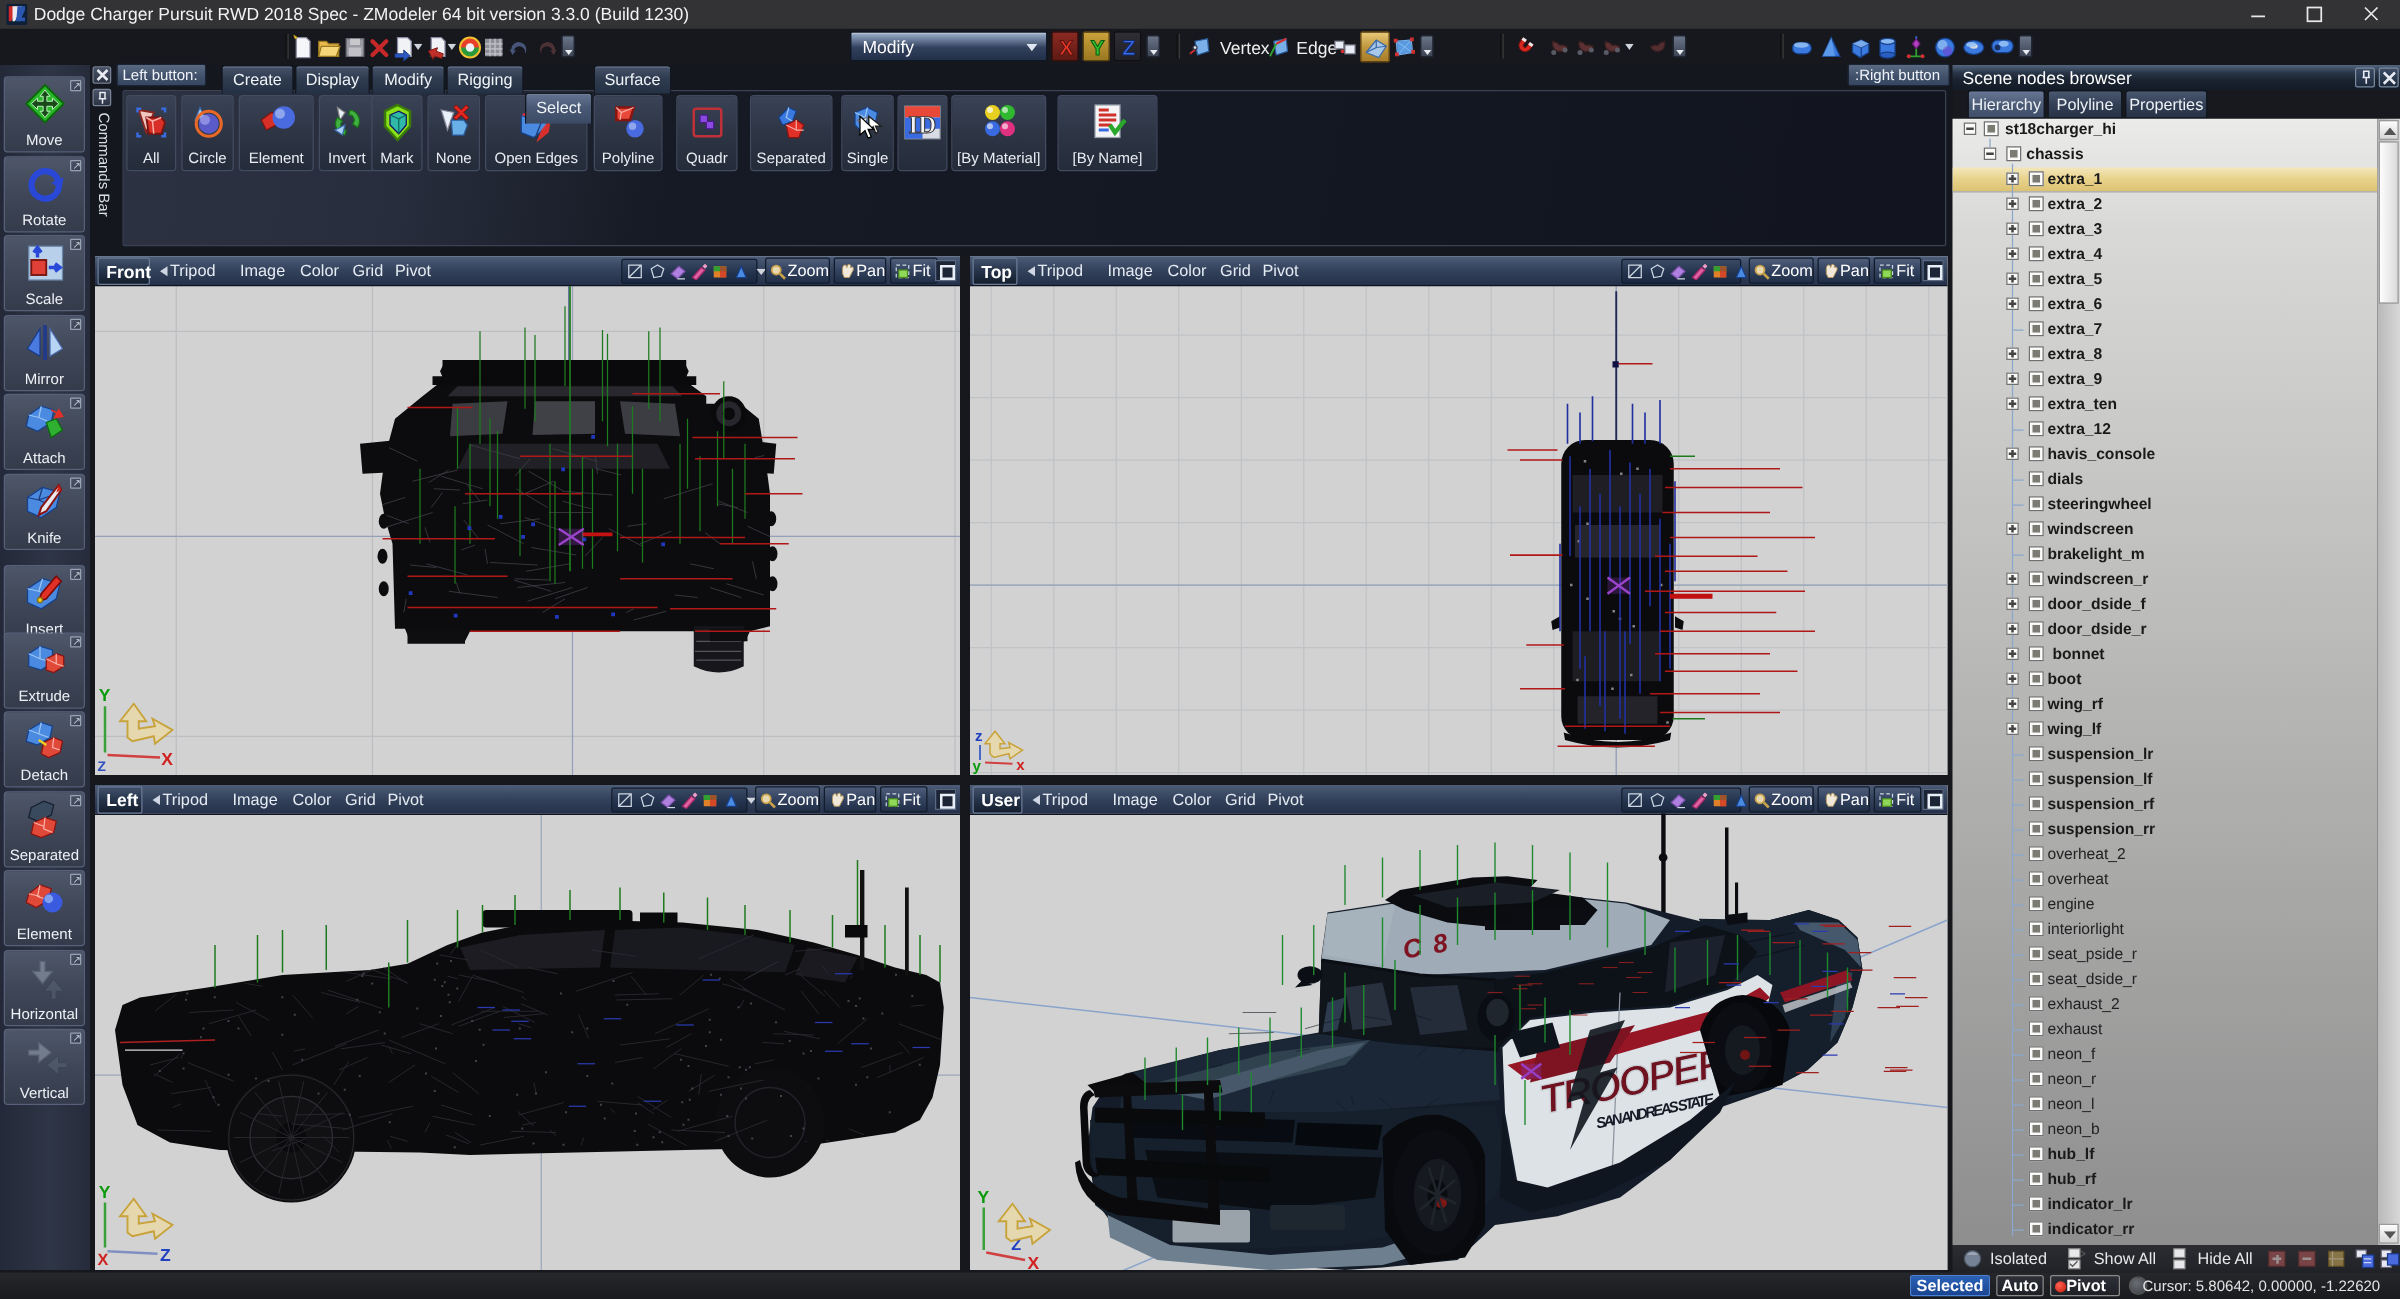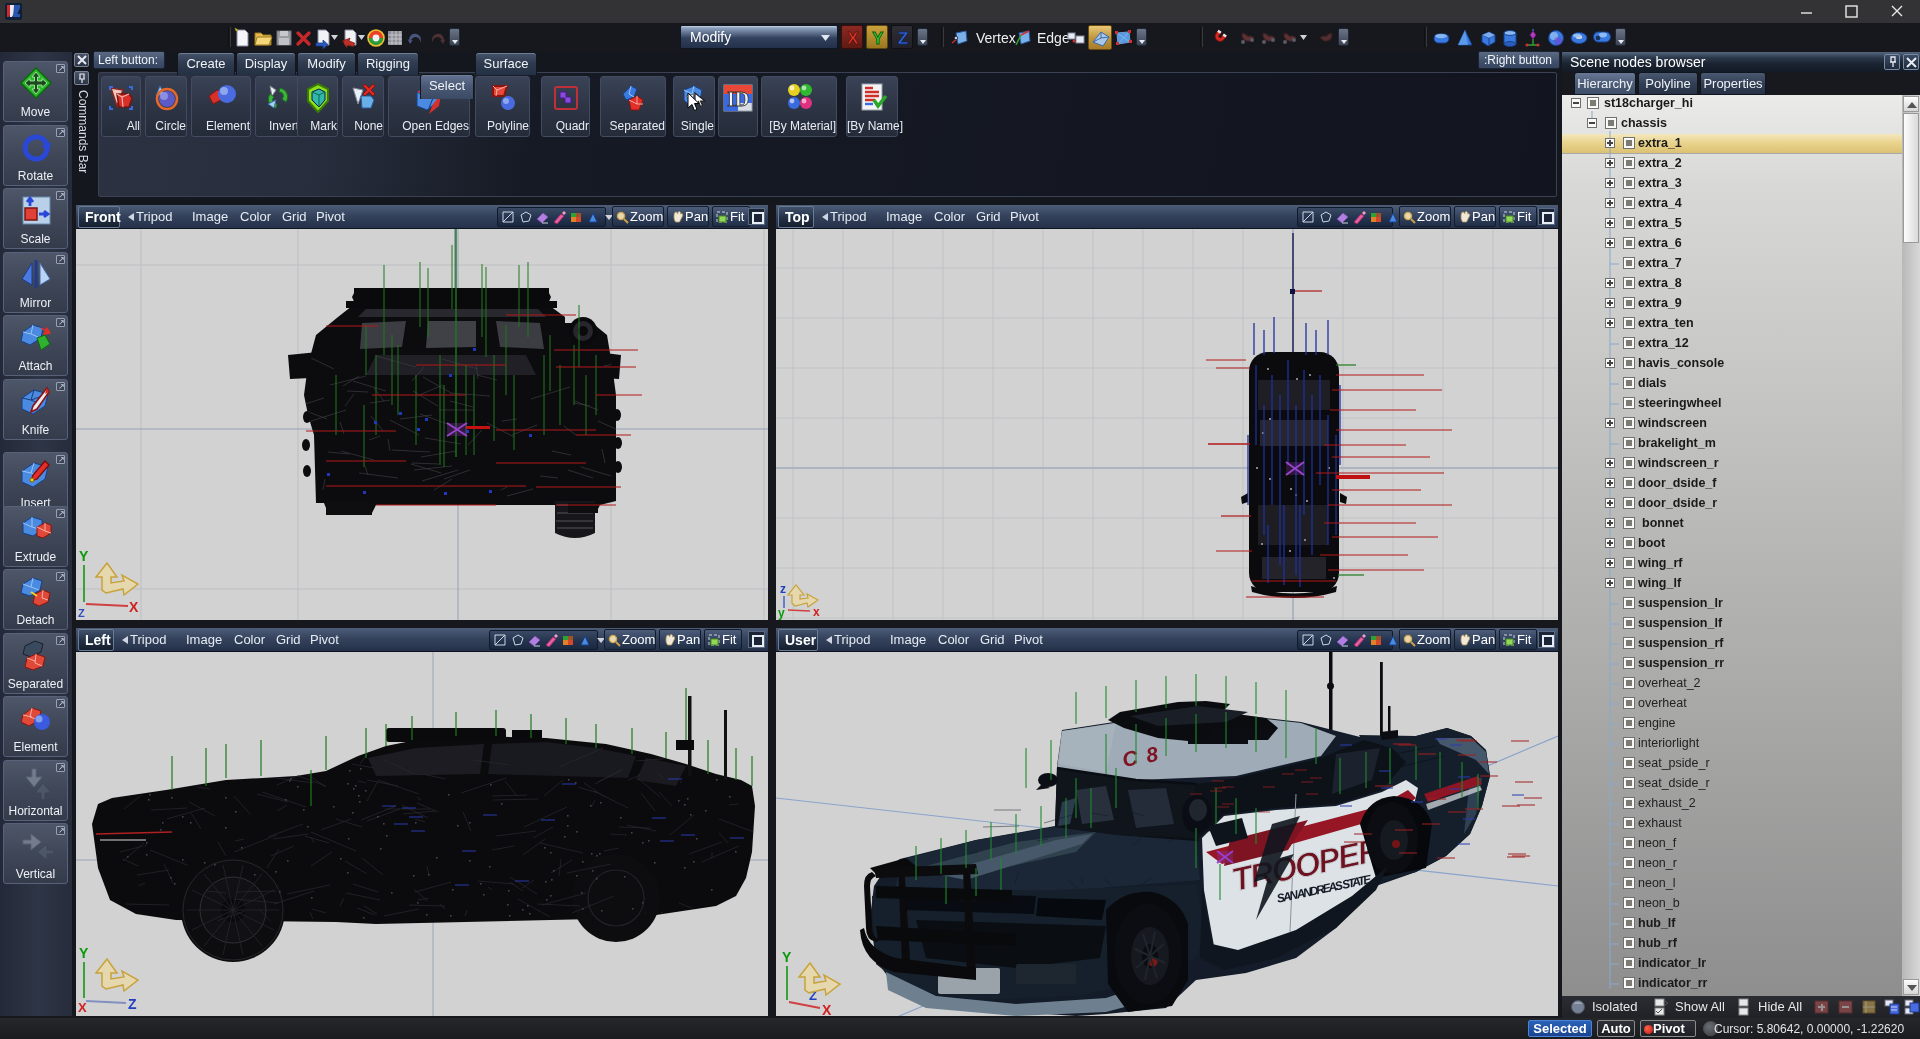--- a/index.html
+++ b/index.html
@@ -11,21 +11,21 @@
   #menuleft { position:absolute; left:0; top:0; width:226px; height:29px; background:linear-gradient(#565656,#404040 50%,#303030); }
   .mitem { position:absolute; top:6px; color:#efefef; font-size:14px; }
   .tsep { position:absolute; top:4px; width:3px; height:20px; border-left:1px solid #111; border-right:1px solid #3a3a3a; }
   .spin { position:absolute; width:11px; height:18px; background:linear-gradient(#6a7588,#3c4454); border:1px solid #202634; border-radius:2px; }
   .spin:after { content:""; position:absolute; left:2px; top:11px; border:3px solid transparent; border-top:4px solid #e8ecf2; }
   #cmdarea { left:72px; top:52px; width:1490px; height:153px; background:#15171e; }
   #cmdpanel { position:absolute; left:26px; top:20px; width:1459px; height:125px; background:linear-gradient(100deg,#2c3242 0%,#272d3c 16%,#161a24 30%,#121520 100%); border:1px solid #3a4254; border-radius:2px; }
   .tab { position:absolute; top:0px; height:23px; background:linear-gradient(#4a5870,#32405600 0) , linear-gradient(#46536a,#2f3b4f 45%,#243043); border:1px solid #11161f; border-bottom:none; border-radius:3px 3px 0 0; color:#f0f4f8; font-size:13px; text-align:center; line-height:22px; box-shadow:inset 0 1px 0 #6c7d94; }
   .tab.active { background:linear-gradient(#647391,#4a5a76 45%,#3b4a64); height:25px; top:-2px; z-index:2;margin-top:24px; }
   .cbtn { position:absolute; top:4px; height:61px; background:linear-gradient(#3a4357,#2e3646 46%,#242b39); border:1px solid #424b5f; border-radius:3px; }
-  .cbtn .lbl { position:absolute; bottom:3px; width:100%; text-align:right; color:#e9edf3; font-size:12px; white-space:nowrap; }
+  .cbtn .lbl { position:absolute; bottom:3px; width:100%; text-align:center; color:#e9edf3; font-size:12px; white-space:nowrap; }
   .cbtn svg { position:absolute; top:3px; left:50%; transform:translateX(-50%); }
   #sidebar { left:0; top:52px; width:72px; height:964px; background:linear-gradient(90deg,#232938,#2e3546 55%,#262c3b); }
   .sbtn { position:absolute; left:3px; width:65px; height:61px; background:linear-gradient(#4e5769,#3f4758 48%,#343c4c); border:1px solid #57617a; border-radius:3px; }
   .sbtn .lbl { position:absolute; bottom:2px; width:100%; text-align:center; color:#eef1f5; font-size:12px; }
   .sbtn svg { position:absolute; top:4px; left:50%; transform:translateX(-50%); }
   .corner { position:absolute; top:2px; right:2px; width:9px; height:9px; border:1px solid #98a1b3; border-radius:1px; background:linear-gradient(135deg,#4a5366,#353d4e); }
   .corner:after { content:"\2197"; position:absolute; left:1px; top:-1px; font-size:8px; color:#cdd4e0; }
   .vp { position:absolute; background:#d2d2d2; }
   .vphdr { position:absolute; left:0; top:0; right:0; height:24px; background:linear-gradient(#4d5d78,#35435d 45%,#25314a); border-bottom:1px solid #0d1420; }
   .vpname { position:absolute; left:2px; top:1px; height:22px; padding:0 6px; background:linear-gradient(#42516b,#253349 50%,#141e2d); border:1px solid #6a7a93; border-radius:2px; color:#fff; font-weight:bold; font-size:14px; line-height:20px; }
@@ -54,20 +54,21 @@
 <body>
 <div id="root">
 <div id="titlebar" class="abs">
 <svg class="abs" style="left:5px;top:3px" width="17" height="17" viewBox="0 0 17 17">
         <rect width="17" height="17" rx="2" fill="#0e2038"></rect>
         <path d="M2 2 L10 2 L4 14 L2 14 Z" fill="#cf2a28"></path>
         <path d="M5 2 L13 2 L7 14 L5 14 Z" fill="#eceaf0"></path>
         <path d="M9 2 L15 2 L15 5 L11 14 L8 14 Z" fill="#2a56b0"></path>
         <path d="M8 11 L15 11 L15 14 L8 14 Z" fill="#2a56b0"></path>
       </svg>
+<span class="ttl">Dodge Charger Pursuit RWD 2018 Spec - ZModeler 64 bit version 3.3.0 (Build 1230)</span>
 <svg class="abs" style="left:1796px;top:4px" width="120" height="15">
         <line x1="5" y1="9" x2="16" y2="9" stroke="#e8e8e8" stroke-width="1.4"></line>
         <rect x="50" y="2" width="11" height="11" fill="none" stroke="#e8e8e8" stroke-width="1.4"></rect>
         <path d="M96 2 L106 12 M106 2 L96 12" stroke="#e8e8e8" stroke-width="1.4"></path>
       </svg>
 </div>
 <div class="tsep abs" style="left:228px;top:27px"></div>
     <svg class="abs" style="left:233px;top:27px" width="20" height="22" viewBox="0 0 20 22">
       <path d="M4 3 h8 l3 3 v13 h-11 z" fill="#f4f6fa" stroke="#8a8aa0"></path>
       <path d="M2 1 l3 2 l-2 1 z" fill="#f5d53a" stroke="#b09010" stroke-width="0.6"></path>
@@ -377,21 +378,21 @@
           <circle cx="25" cy="10" r="6" fill="#30b830"></circle>
           <circle cx="13" cy="23" r="6" fill="#3a6ae0"></circle>
           <circle cx="25" cy="23" r="6" fill="#e03080"></circle>
           <circle cx="11" cy="8" r="2.4" fill="#fff" opacity="0.7"></circle>
           <circle cx="23" cy="8" r="2.4" fill="#fff" opacity="0.6"></circle>
           <circle cx="11" cy="21" r="2.4" fill="#fff" opacity="0.6"></circle>
           <circle cx="23" cy="21" r="2.4" fill="#fff" opacity="0.6"></circle>
         </svg>
         <div class="lbl">[By Material]</div>
       </div>
-      <div class="cbtn" style="left:846px;width:52px">
+      <div class="cbtn" style="left:846px;width:80px">
         <svg width="36" height="36" viewBox="0 0 36 36">
           <rect x="8" y="4" width="20" height="26" fill="#f4f4f6" stroke="#98a0ac"></rect>
           <path d="M11 8 h8 M11 12 h14 M11 16 h14 M11 20 h10" stroke="#d03028" stroke-width="2.4"></path>
           <path d="M11 24 h8" stroke="#3a6ae0" stroke-width="2.4"></path>
           <path d="M20 20 l4 6 8 -10" stroke="#2aa82a" stroke-width="3.5" fill="none"></path>
         </svg>
         <div class="lbl">[By Name]</div>
       </div>
       <svg class="abs" style="left:687px;top:20px;z-index:9" width="16" height="22">
         <path d="M1 1 L1 16 L5 12.5 L7.5 18.5 L10 17.5 L7.5 11.5 L12 11.5 Z" fill="#fff" stroke="#000" stroke-width="1"></path>

